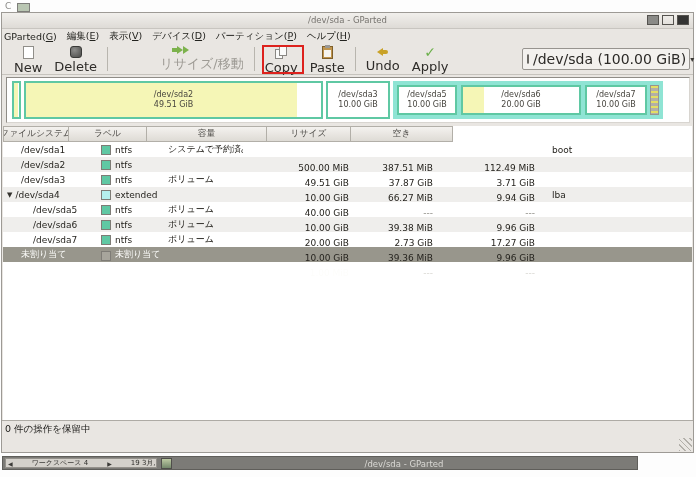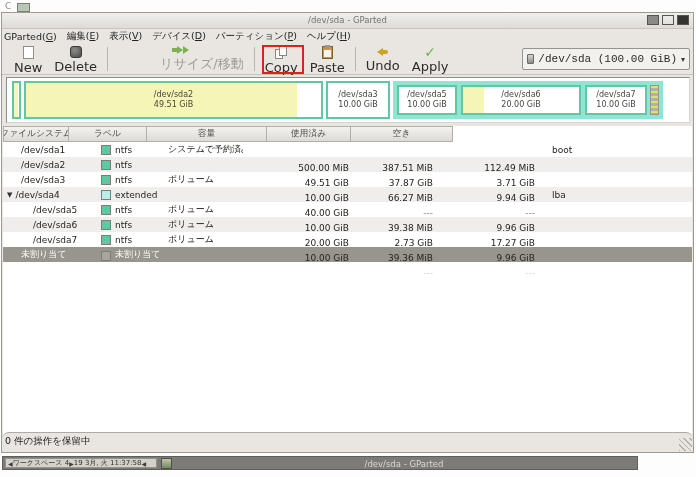--- a/index.html
+++ b/index.html
@@ -43,21 +43,21 @@
   .icon-paste::after{content:"";position:absolute;left:2px;top:-2px;width:5px;height:3px;background:#9a9894;}
   .icon-undo{display:flex;align-items:center;}
   .arrow-l{width:0;height:0;border-right:6px solid #c9a227;border-top:4px solid transparent;border-bottom:4px solid transparent;}
   .arrow-l-bar{width:5px;height:4px;background:#c9a227;border-radius:0 2px 2px 0;}
   .icon-apply{font-size:14px;font-weight:bold;color:#6cb04b;line-height:12px;}
 
   .annotation{position:absolute;left:260px;top:1px;width:42px;height:29px;border:2px solid #dd221d;box-sizing:border-box;pointer-events:none;}
 
   .combo{position:absolute;right:3px;top:4px;width:168px;height:22px;background:#f3f1ee;border:1px solid #97948f;border-radius:2px;box-sizing:border-box;display:flex;align-items:center;padding:0 4px;gap:4px;}
   .disk-icon{width:14px;height:10px;background:linear-gradient(#d6d4cf,#8f8d88);border:1px solid #6b6965;box-sizing:border-box;border-radius:1px;}
-  .combo-value{font-size:11px;color:#2c2a27;white-space:nowrap;flex:1;font-family:Liberation Mono, monospace;}
+  .combo-value{font-size:14px;color:#2c2a27;white-space:nowrap;flex:1;}
   .combo-arrow{font-size:8px;color:#3a3835;}
 
   
   .diskbar{position:absolute;left:4px;top:64px;width:684px;height:46px;background:#fff;border-top:1px solid #8f8c87;border-left:1px solid #8f8c87;border-right:1px solid #d8d5d0;border-bottom:1px solid #d8d5d0;box-sizing:border-box;}
   .pseg{position:absolute;top:3px;height:38px;border:2px solid var(--ntfs);background:#fff;box-sizing:border-box;overflow:hidden;}
   .pseg .used{position:absolute;left:0;top:0;bottom:0;background:var(--usedfill);}
   .pseg .seglabel{position:relative;width:100%;height:100%;display:flex;flex-direction:column;align-items:center;justify-content:center;font-size:8px;line-height:10px;color:#47453f;white-space:nowrap;}
   .extframe{position:absolute;top:3px;height:38px;background:var(--extframe);box-sizing:border-box;}
   .extframe .pseg{top:4px;height:30px;}
   .unalloc-strip{position:absolute;top:4px;height:30px;width:9px;background:#bcbab2;background-image:repeating-linear-gradient(180deg,#e3df63 0 2px,#b2b0a8 2px 5px);border:1px solid #98958e;box-sizing:border-box;}
@@ -77,27 +77,27 @@
   .expander{font-size:7px;margin-right:3px;color:#33312d;}
   .c-fs{width:66px;display:flex;align-items:flex-end;gap:4px;padding-left:2px;}
   .swatch{width:10px;height:10px;border:1px solid #7e7c76;box-sizing:border-box;flex:none;}
   .c-label{width:78px;padding-left:3px;}
   .c-size{width:120px;} .c-used{width:84px;} .c-unused{width:102px;}
   .num{text-align:right;padding-right:14px;margin-top:36px;}
   .dim{color:#8e8c86;} .prow.selected .dim{color:#d8d7d2;}
   .c-flags{flex:1;padding-left:3px;}
 
   
-  .statusbar{position:absolute;left:0;bottom:0;width:100%;height:20px;background:#e9e6e2;border-top:1px solid #aeaba5;box-sizing:border-box;border-radius:7px;}
+  .statusbar{position:absolute;left:0;bottom:0;width:100%;height:32px;background:#e9e6e2;border-top:1px solid #aeaba5;box-sizing:border-box;}
   .status-text{position:absolute;left:3px;top:2px;font-size:9.5px;color:#22211e;}
   .grip{position:absolute;right:1px;bottom:1px;width:13px;height:13px;background:repeating-linear-gradient(45deg,#b3b0aa 0 1px,transparent 1px 4px);}
 
   
   #taskbar{position:absolute;left:2px;top:456px;width:636px;height:14px;background:#7c7b77;border:1px solid #5f5e5a;box-sizing:border-box;}
-  .ws-seg{position:absolute;left:2px;top:1px;height:10px;width:152px;background:#d4d1cb;border:1px solid #94918b;box-sizing:border-box;display:flex;align-items:center;gap:0;padding:0 2px;font-size:7px;color:#302f2c;white-space:nowrap;overflow:hidden;}
+  .ws-seg{position:absolute;left:2px;top:1px;height:10px;width:152px;background:#d4d1cb;border:1px solid #94918b;box-sizing:border-box;display:flex;align-items:center;gap:19px;padding:0 2px;font-size:7px;color:#302f2c;white-space:nowrap;overflow:hidden;}
   .pager-arrow{font-size:6px;color:#3c3b38;}
   .task-icon{position:absolute;left:158px;top:1px;width:11px;height:11px;background:linear-gradient(#bcc9a2,#74886b);border:1px solid #4f4e4a;box-sizing:border-box;}
   .task-title{position:absolute;left:172px;right:4px;top:2px;text-align:center;font-size:8.5px;color:#d9d8d4;white-space:nowrap;overflow:hidden;}
 </style>
 </head>
 <body>
 
 <div id="screen">
 
   <span class="vnc-c">C</span>
@@ -217,21 +217,21 @@
         </div>
         <div class="unalloc-strip" style="left:257px;"></div>
       </div>
     </div>
 
     <div class="ptable">
       <div class="phead">
           <div class="hcell" style="width: 66px;">ファイルシステム</div>
           <div class="hcell" style="width: 78px;">ラベル</div>
           <div class="hcell" style="width: 120px;">容量</div>
-          <div class="hcell" style="width: 84px;">使用済み</div>
+          <div class="hcell" style="width: 84px;">リサイズ</div>
           <div class="hcell" style="width: 102px;">空き</div>
         </div>
       <div>
           <div class="prow">
             <div class="cell c-name">
               <span class="nm">/dev/sda1</span>
             </div>
             <div class="cell c-fs">
               <span class="swatch" style="background: rgb(95, 200, 163);"></span>
               <span class="fsname">ntfs</span>

